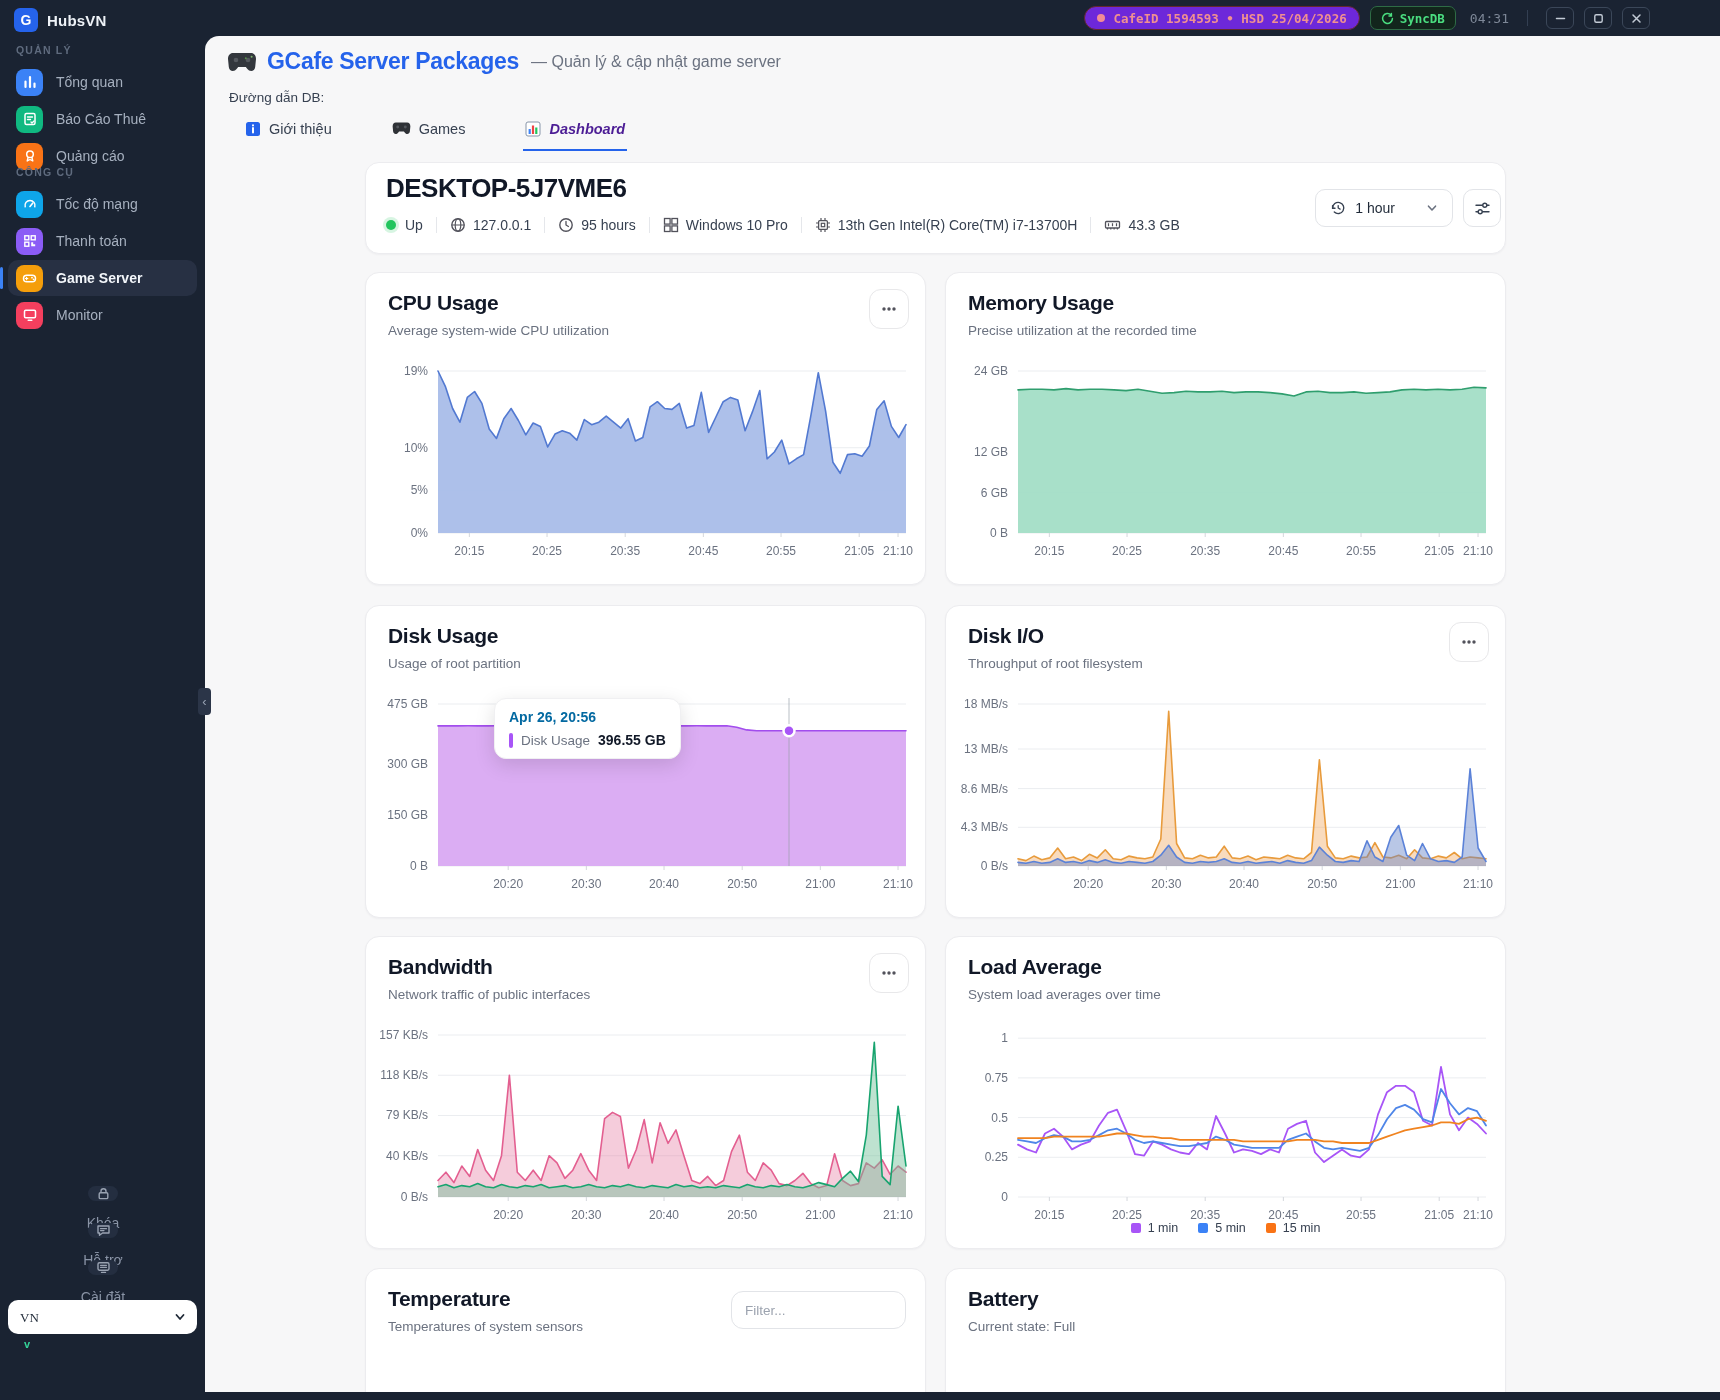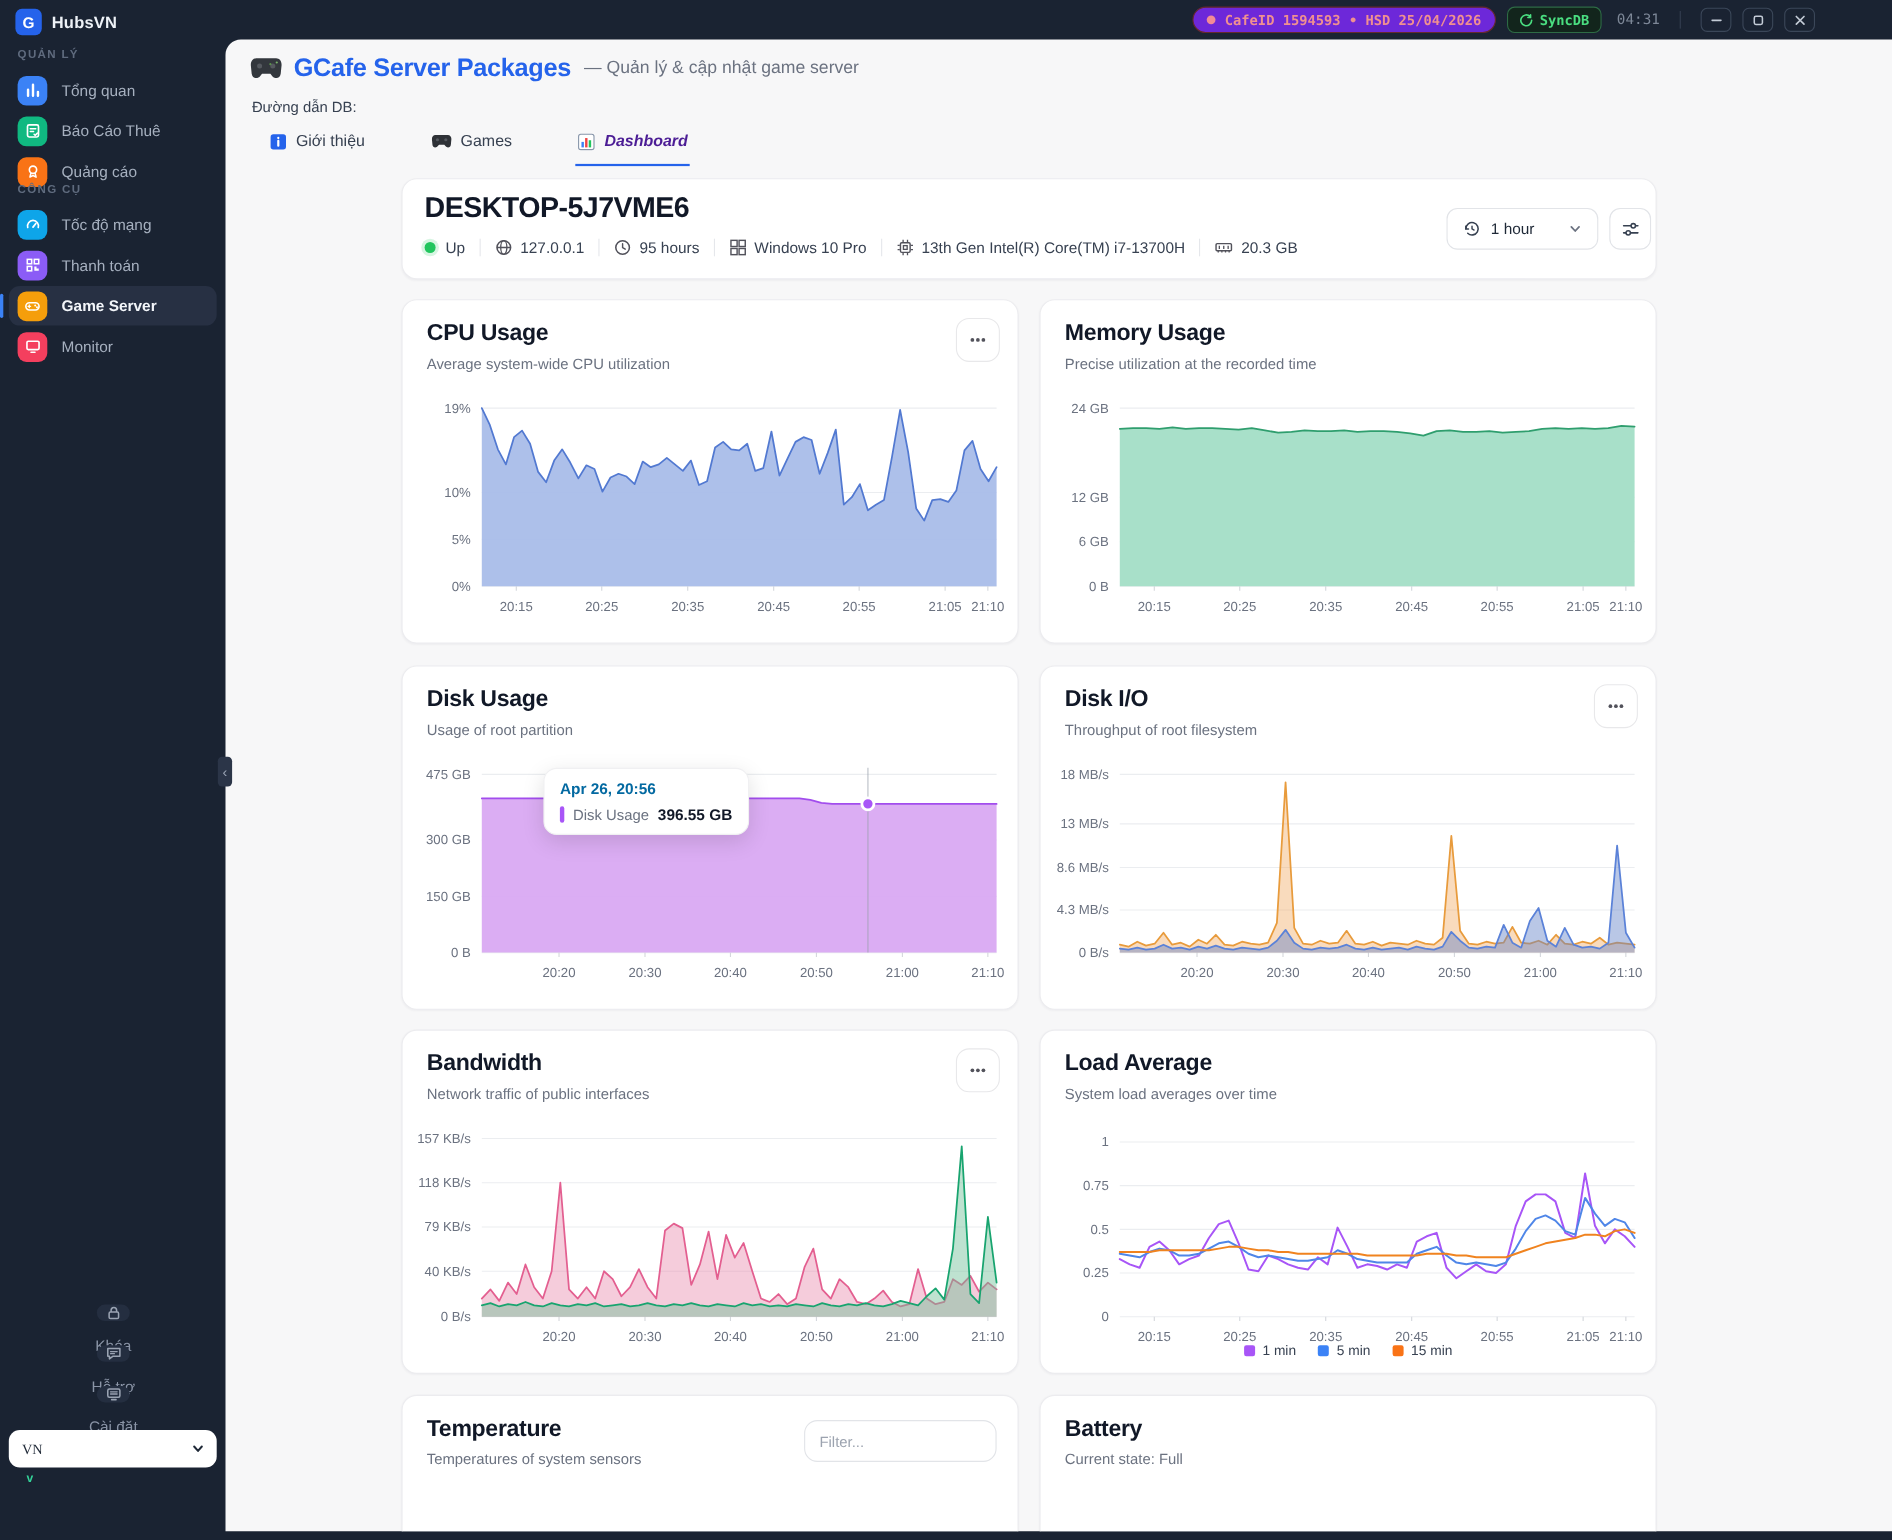--- a/index.html
+++ b/index.html
@@ -321,21 +321,21 @@
           </svg>
         <span>13th Gen Intel(R) Core(TM) i7-13700H</span>
       </span>
       <span class="info-sep"></span>
       <span class="info-item">
         <svg width="17" height="16" viewBox="0 0 17 16">
             <rect x="1.5" y="4.5" width="14" height="6.5" rx="1" fill="none" stroke="#52525b" stroke-width="1.3"></rect>
             <path d="M4.5 6.3v3M8.5 6.3v3M12.5 6.3v3" stroke="#52525b" stroke-width="1.2"></path>
             <path d="M3.5 11v1.6M6.8 11v1.6M10.1 11v1.6M13.4 11v1.6" stroke="#52525b" stroke-width="1.2"></path>
           </svg>
-        <span>20.3 GB</span>
+        <span>43.3 GB</span>
       </span>
     </div>
     <div class="server-controls">
       <button class="tf-btn">
         <svg width="16" height="16" viewBox="0 0 16 16">
             <path d="M2.6 8a5.6 5.6 0 1 1 1.7 4" fill="none" stroke="#374151" stroke-width="1.4" stroke-linecap="round"></path>
             <path d="M2.6 5.6V8.2H5" fill="none" stroke="#374151" stroke-width="1.4" stroke-linecap="round"></path>
             <path d="M8.2 5.6V8l1.9 1.1" fill="none" stroke="#374151" stroke-width="1.3" stroke-linecap="round"></path>
           </svg>
         <span>1 hour</span>

